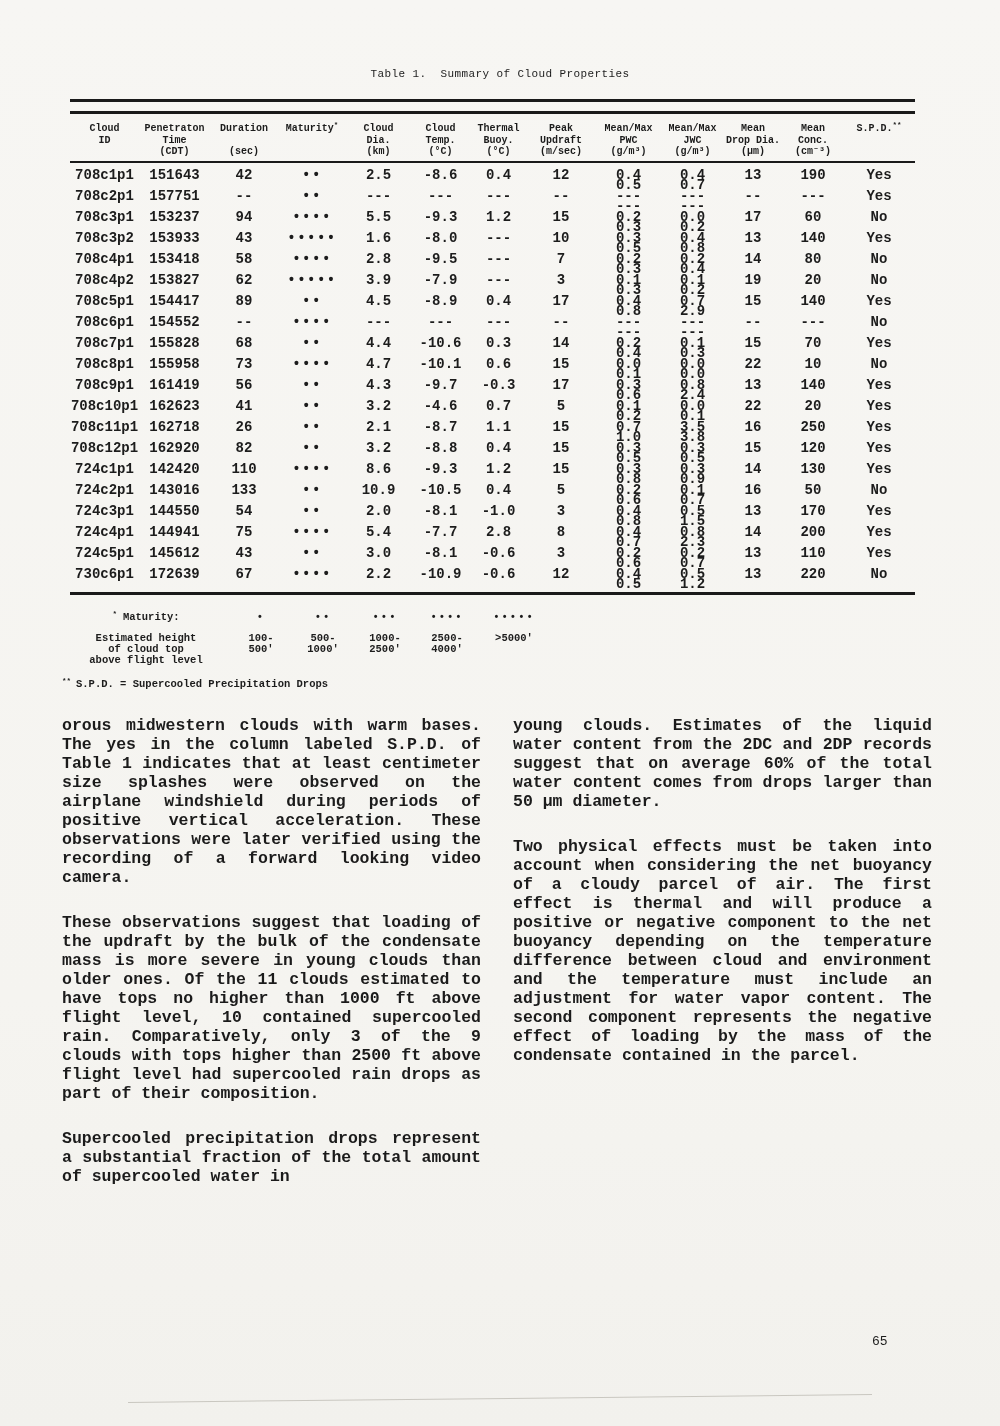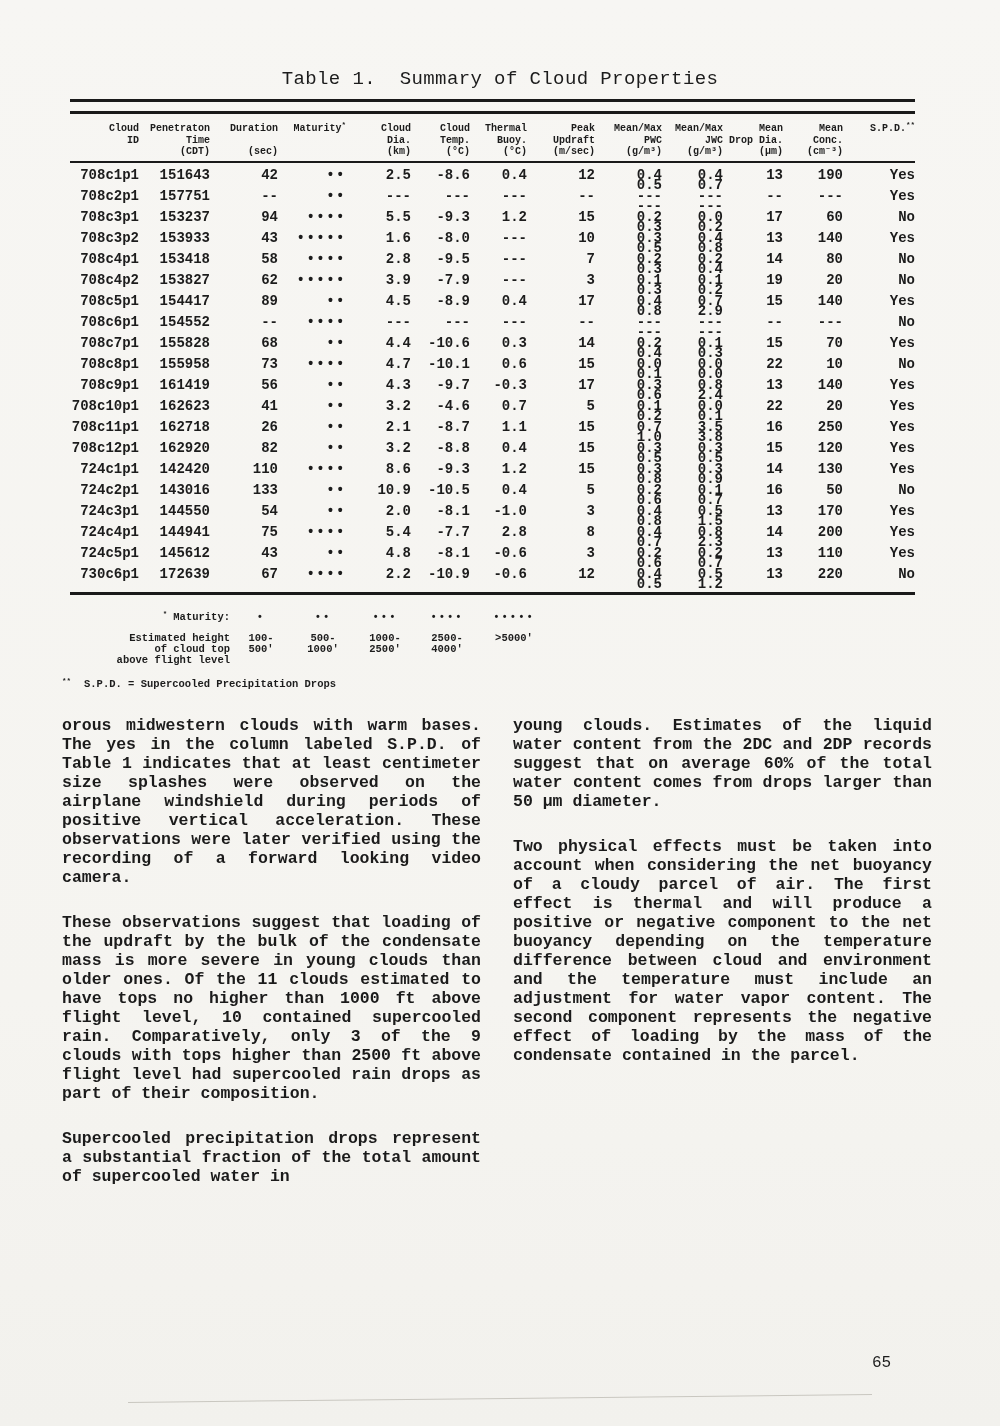--- a/index.html
+++ b/index.html
@@ -4,61 +4,61 @@
 <style>
   html,body{margin:0;padding:0;background:#e9e8e4;}
   .page{
     position:relative;width:1000px;height:1426px;margin:0 auto;
     background:linear-gradient(180deg,#f7f6f3 0%,#f5f4f0 70%,#f2f1ed 100%);
     font-family:"Liberation Mono","DejaVu Sans Mono",monospace;
     color:#1c1c1c;overflow:hidden;
   }
   
   .title{position:absolute;top:68px;left:0;width:100%;text-align:center;
-    font-size:19px;letter-spacing:.4px;white-space:pre;}
+    font-size:11px;letter-spacing:.4px;white-space:pre;}
   
   .table-wrap{position:absolute;left:70px;top:99px;width:845px;}
   .rule{background:#1a1a1a;}
   .rule.thick{height:3px;}
   .rule.r2{margin-top:9px;}
   .rule.mid{height:2px;margin-top:3px;}
   .rule.bot{margin-top:2px;}
   .thead,.t-row{
     display:grid;
     grid-template-columns:69px 71px 68px 68px 65px 59px 57px 68px 67px 61px 60px 60px 72px;
-    text-align:right;
+    text-align:center;
   }
   .thead{margin-top:9px;font-size:10px;font-weight:bold;line-height:11.5px;}
   .th-line{min-height:11.5px;white-space:pre;}
   sup{font-size:7.5px;vertical-align:super;line-height:0;}
   .tbody{margin-top:7px;font-size:14px;font-weight:bold;}
   .t-row{line-height:10.5px;height:21px;}
   .t-line{min-height:10.5px;}
   .t-cell.mat{letter-spacing:1.5px;}
   
   .legend{position:absolute;left:62px;top:612px;width:500px;
     font-size:10.5px;font-weight:bold;}
   .legend-grid{display:grid;grid-template-columns:168px 62px 62px 62px 62px 72px;}
   .lg-col{text-align:center;line-height:11px;}
-  .lg-col.lg-label{text-align:right;}
+  .lg-col.lg-label{text-align:center;}
   .lg-l1{min-height:11px;margin-bottom:10px;}
   .lg-l1.dots{letter-spacing:2px;}
   .lg-l1 span{margin-left:6px;}
   .lg-line{min-height:11px;}
   .spd-note{margin-top:12px;}
-  .spd-note span{margin-left:13px;}
+  .spd-note span{margin-left:5px;}
   
   .col{position:absolute;top:716px;width:419px;font-size:16.5px;line-height:19px;
     font-weight:bold;text-align:justify;color:#1b1b1b;}
   .col.left{left:62px;}
   .col.right{left:513px;}
   .col p{margin:0 0 26px;}
   .col .sect{margin:8px 0 0;white-space:pre;}
   
-  .page-number{position:absolute;left:872px;top:1334px;font-size:16px;margin-top:20px;}
+  .page-number{position:absolute;left:872px;top:1334px;font-size:13px;}
   .artifact{position:absolute;left:128px;top:1398px;width:744px;height:1px;
     background:#c9c7c0;transform:rotate(-.6deg);}
 </style>
 </head>
 <body>
 
 <div class="page">
 
   <div class="title">Table 1.  Summary of Cloud Properties</div>
 
@@ -510,21 +510,21 @@
           </div>
           <div class="t-cell">14</div>
           <div class="t-cell">200</div>
           <div class="t-cell">Yes</div>
         </div>
         <div class="t-row">
           <div class="t-cell">724c5p1</div>
           <div class="t-cell">145612</div>
           <div class="t-cell">43</div>
           <div class="t-cell mat">••</div>
-          <div class="t-cell">4.8</div>
+          <div class="t-cell">3.0</div>
           <div class="t-cell">-8.1</div>
           <div class="t-cell">-0.6</div>
           <div class="t-cell">3</div>
           <div class="t-cell">
             <div class="t-line">0.2</div>
             <div class="t-line">0.6</div>
           </div>
           <div class="t-cell">
             <div class="t-line">0.2</div>
             <div class="t-line">0.7</div>

